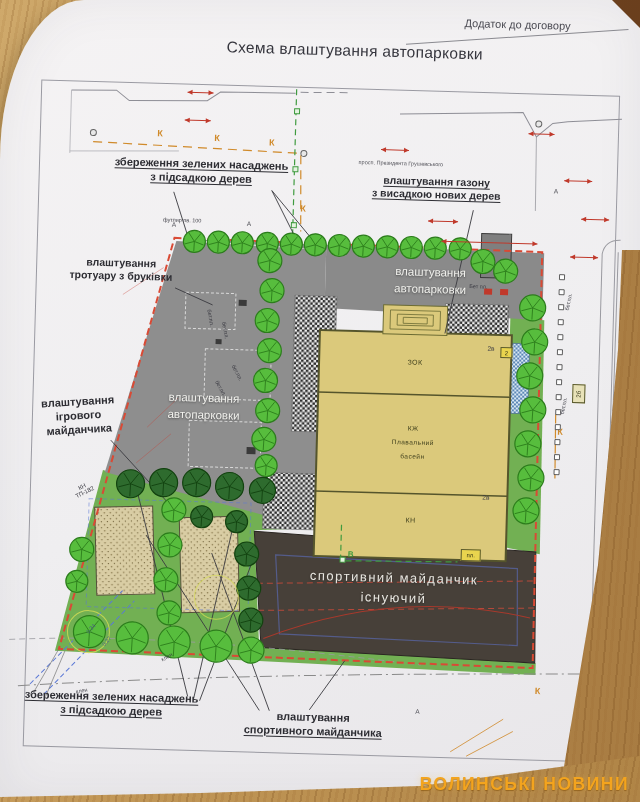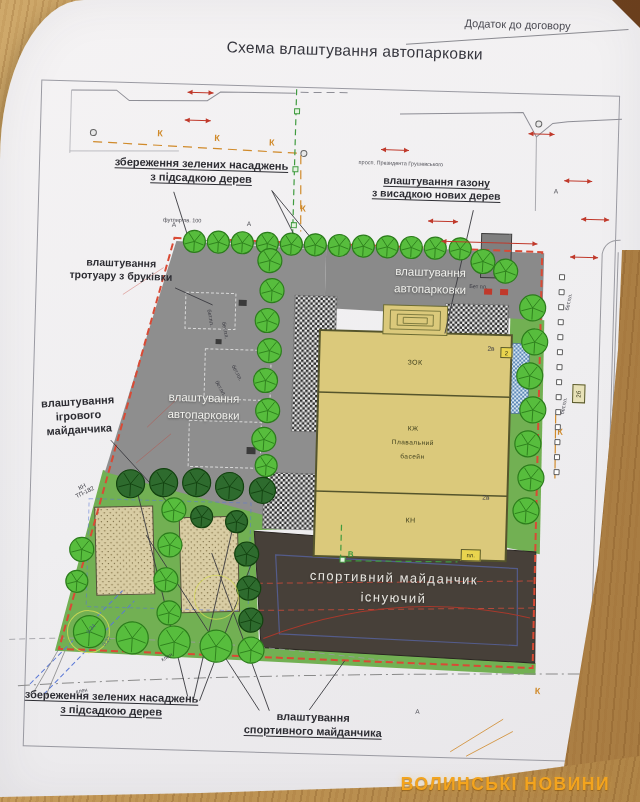--- a/index.html
+++ b/index.html
@@ -17,21 +17,21 @@
     box-shadow:inset 0 0 50px rgba(60,60,70,.07), -6px 8px 18px rgba(60,40,10,.30);
   }
   .sheet{position:absolute;inset:0;transform:rotate(1.6deg);transform-origin:320px 400px}
   .lbl{position:absolute;color:#2d2d33;font-weight:700;line-height:1.25;text-align:center}
   .lbl .u{text-decoration:underline;text-underline-offset:2px}
   .wlbl{position:absolute;color:#f2f2ee;text-shadow:0 1px 2px rgba(35,35,35,.55);font-weight:500;text-align:center;line-height:1.5}
   .tiny{position:absolute;font-size:5.5px;color:#3c3c44;white-space:nowrap}
   .tag{position:absolute;background:#e9d44e;border:1px solid #5a5a2e;color:#2f2f12;display:flex;align-items:center;justify-content:center;font-size:6px;line-height:1}
   .bsec{position:absolute;left:318px;width:192px;text-align:center;color:#3f3f1c;letter-spacing:.5px}
   .wm{
-    position:absolute;right:30px;bottom:7px;z-index:60;
+    position:absolute;right:11px;bottom:7px;z-index:60;
     font-weight:bold;font-size:17.5px;letter-spacing:1.5px;color:#f3a41e;
     text-shadow:0 1px 1px rgba(120,70,0,.55),0 0 7px rgba(255,195,70,.35);
   }
   .wedge{position:absolute;inset:0;z-index:50;pointer-events:none}
 </style>
 </head>
 <body>
 
 <div class="paper"></div>
 

